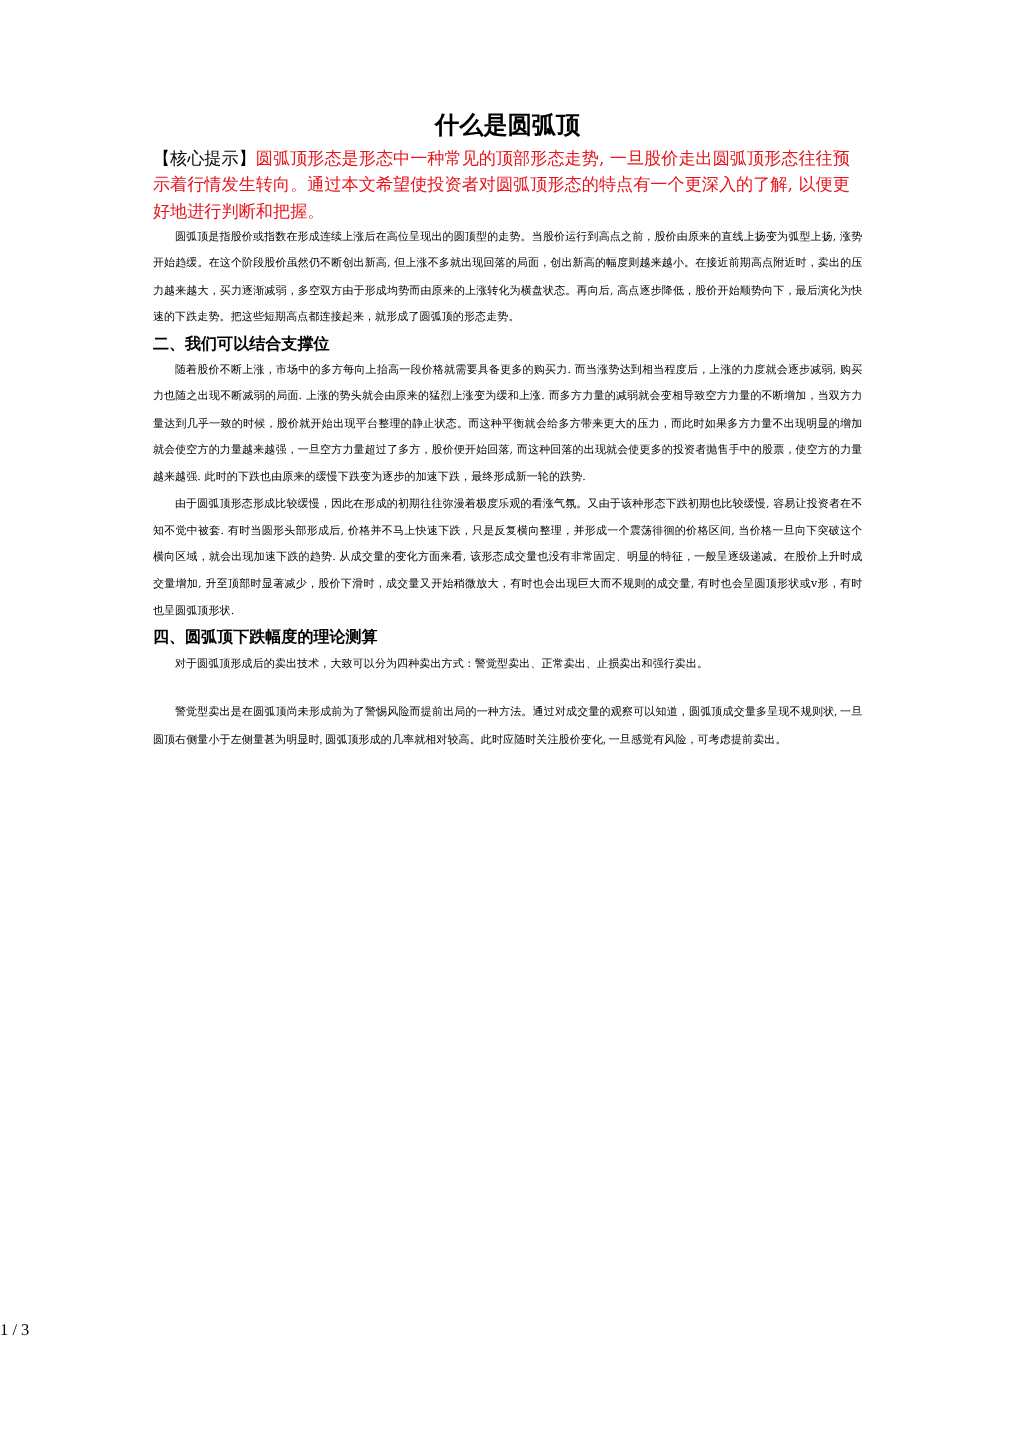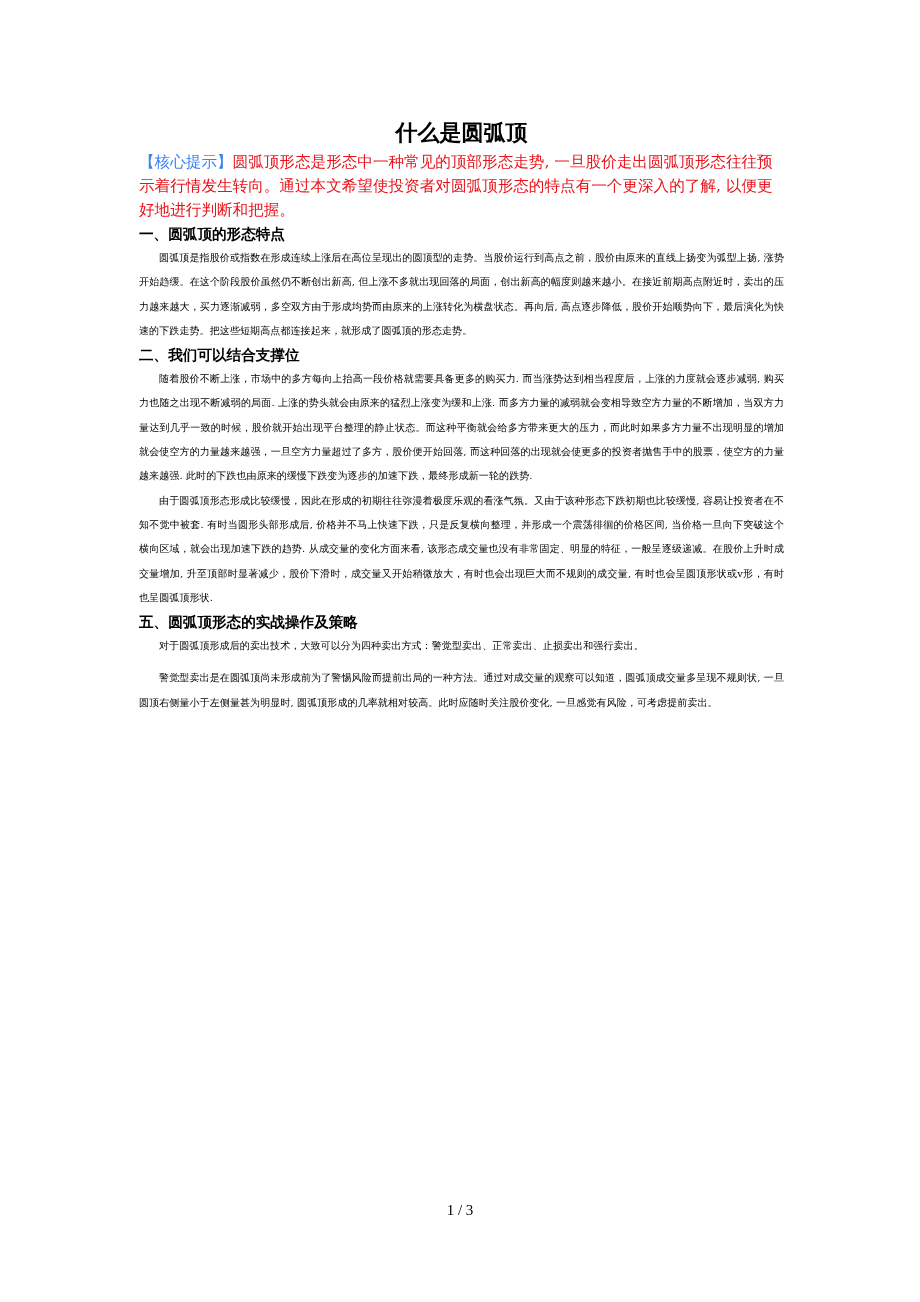--- a/index.html
+++ b/index.html
@@ -1,56 +1,55 @@
 <!DOCTYPE html>
 <html><head>
 <meta charset="utf-8">
 <style>
   html, body { margin: 0; padding: 0; background: #ffffff; }
   body { width: 920px; height: 1302px; position: relative; overflow: hidden;
          font-family: "DejaVu Serif", "Liberation Serif", serif; color: #000; }
-  .page { position: absolute; left: 139px; top: 118px; width: 645px; }
+  .page { position: absolute; left: 139px; top: 100px; width: 645px; }
   .title { text-align: center; font-family: "DejaVu Sans", "Liberation Sans", sans-serif;
            font-weight: bold; font-size: 22px; line-height: 30px; margin: 0 0 2px 0; }
   .summary { font-size: 15.6px; line-height: 24px; margin: 0; }
-  .summary .label { color: #3b82f6; }
+  .summary .label { color: #000000; }
   .summary .text { color: #e8131b; }
   .heading { font-family: "DejaVu Sans", "Liberation Sans", sans-serif; font-weight: bold;
              font-size: 14.6px; line-height: 24px; margin: 0; }
   .para { font-size: 10px; line-height: 24.3px; margin: 0; text-indent: 2em;
           text-align: justify; letter-spacing: 0.1px; }
-  .gap { margin-top: 8px; }
-  .footer { position: absolute; top: 1202px; left: 0; width: 920px; text-align: center;
+  .gap { margin-top: 20px; font-family: Liberation Serif, serif; }
+  .footer { position: absolute; top: 1202px; left: 0; width: 920px; 
             font-family: "Liberation Serif", serif; font-size: 15px; }
 </style>
 </head>
 <body>
 
 <div class="page">
   <div class="title">什么是圆弧顶</div>
 
   <p class="summary"><span class="label">【核心提示】</span><span class="text">圆弧顶形态是形态中一种常见的顶部形态走势, 一旦股价走出圆弧顶形态往往预示着行情发生转向。通过本文希望使投资者对圆弧顶形态的特点有一个更深入的了解, 以便更好地进行判断和把握。</span></p>
 
   <div>
-    <p class="heading">一、圆弧顶的形态特点</p>
     <p class="para">圆弧顶是指股价或指数在形成连续上涨后在高位呈现出的圆顶型的走势。当股价运行到高点之前，股价由原来的直线上扬变为弧型上扬, 涨势开始趋缓。在这个阶段股价虽然仍不断创出新高, 但上涨不多就出现回落的局面，创出新高的幅度则越来越小。在接近前期高点附近时，卖出的压力越来越大，买力逐渐减弱，多空双方由于形成均势而由原来的上涨转化为横盘状态。再向后, 高点逐步降低，股价开始顺势向下，最后演化为快速的下跌走势。把这些短期高点都连接起来，就形成了圆弧顶的形态走势。</p>
   </div>
 
   <div>
     <p class="heading">二、我们可以结合支撑位</p>
     <p class="para">随着股价不断上涨，市场中的多方每向上抬高一段价格就需要具备更多的购买力. 而当涨势达到相当程度后，上涨的力度就会逐步减弱, 购买力也随之出现不断减弱的局面. 上涨的势头就会由原来的猛烈上涨变为缓和上涨. 而多方力量的减弱就会变相导致空方力量的不断增加，当双方力量达到几乎一致的时候，股价就开始出现平台整理的静止状态。而这种平衡就会给多方带来更大的压力，而此时如果多方力量不出现明显的增加就会使空方的力量越来越强，一旦空方力量超过了多方，股价便开始回落, 而这种回落的出现就会使更多的投资者抛售手中的股票，使空方的力量越来越强. 此时的下跌也由原来的缓慢下跌变为逐步的加速下跌，最终形成新一轮的跌势.</p>
   </div>
 
   <div>
     <p class="para">由于圆弧顶形态形成比较缓慢，因此在形成的初期往往弥漫着极度乐观的看涨气氛。又由于该种形态下跌初期也比较缓慢, 容易让投资者在不知不觉中被套. 有时当圆形头部形成后, 价格并不马上快速下跌，只是反复横向整理，并形成一个震荡徘徊的价格区间, 当价格一旦向下突破这个横向区域，就会出现加速下跌的趋势. 从成交量的变化方面来看, 该形态成交量也没有非常固定、明显的特征，一般呈逐级递减。在股价上升时成交量增加, 升至顶部时显著减少，股价下滑时，成交量又开始稍微放大，有时也会出现巨大而不规则的成交量, 有时也会呈圆顶形状或v形，有时也呈圆弧顶形状.</p>
   </div>
 
   <div>
+    <p class="heading">四、圆弧顶下跌幅度的理论测算</p>
   </div>
 
   <div>
-    <p class="heading">五、圆弧顶形态的实战操作及策略</p>
     <p class="para">对于圆弧顶形成后的卖出技术，大致可以分为四种卖出方式：警觉型卖出、正常卖出、止损卖出和强行卖出。</p>
     <p class="para gap">警觉型卖出是在圆弧顶尚未形成前为了警惕风险而提前出局的一种方法。通过对成交量的观察可以知道，圆弧顶成交量多呈现不规则状, 一旦圆顶右侧量小于左侧量甚为明显时, 圆弧顶形成的几率就相对较高。此时应随时关注股价变化, 一旦感觉有风险，可考虑提前卖出。</p>
   </div>
 </div>
 
 <div class="footer">1 / 3</div>
 
 </body></html>

